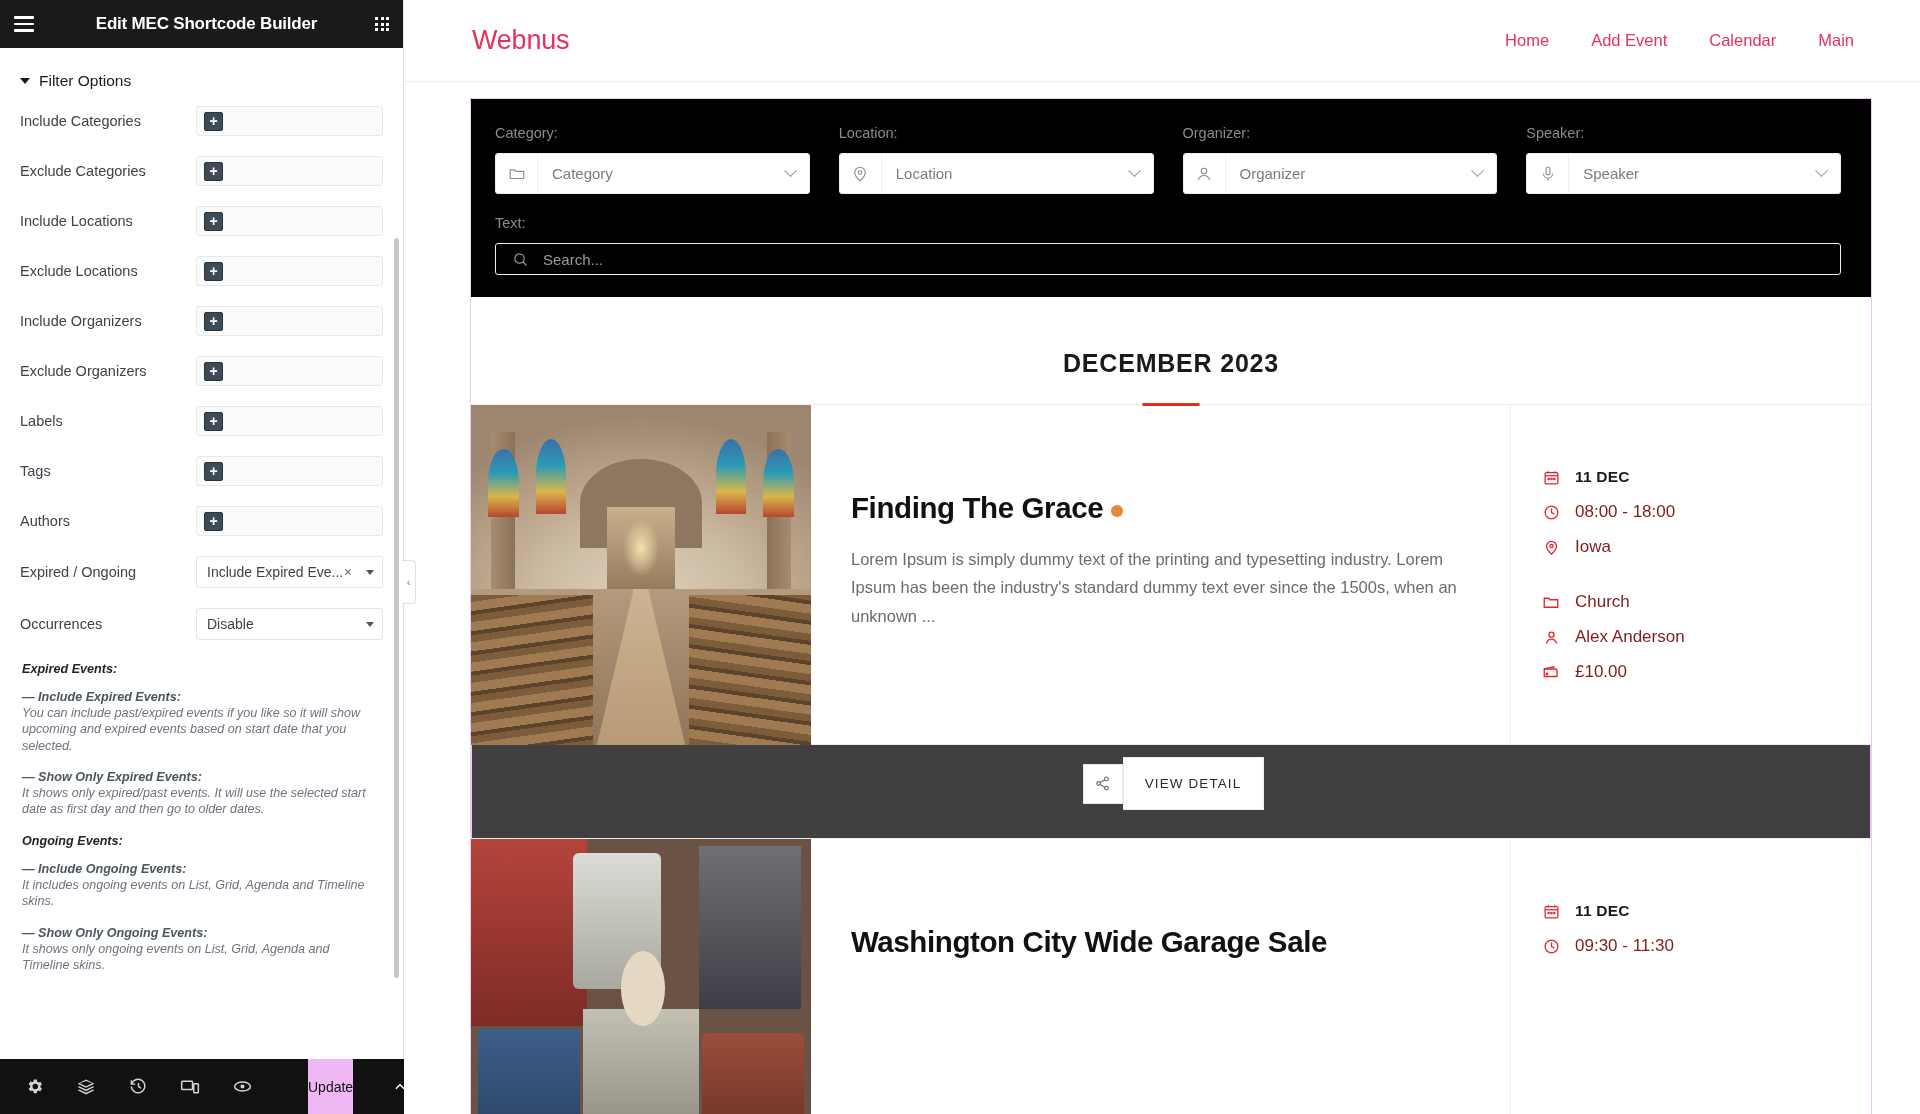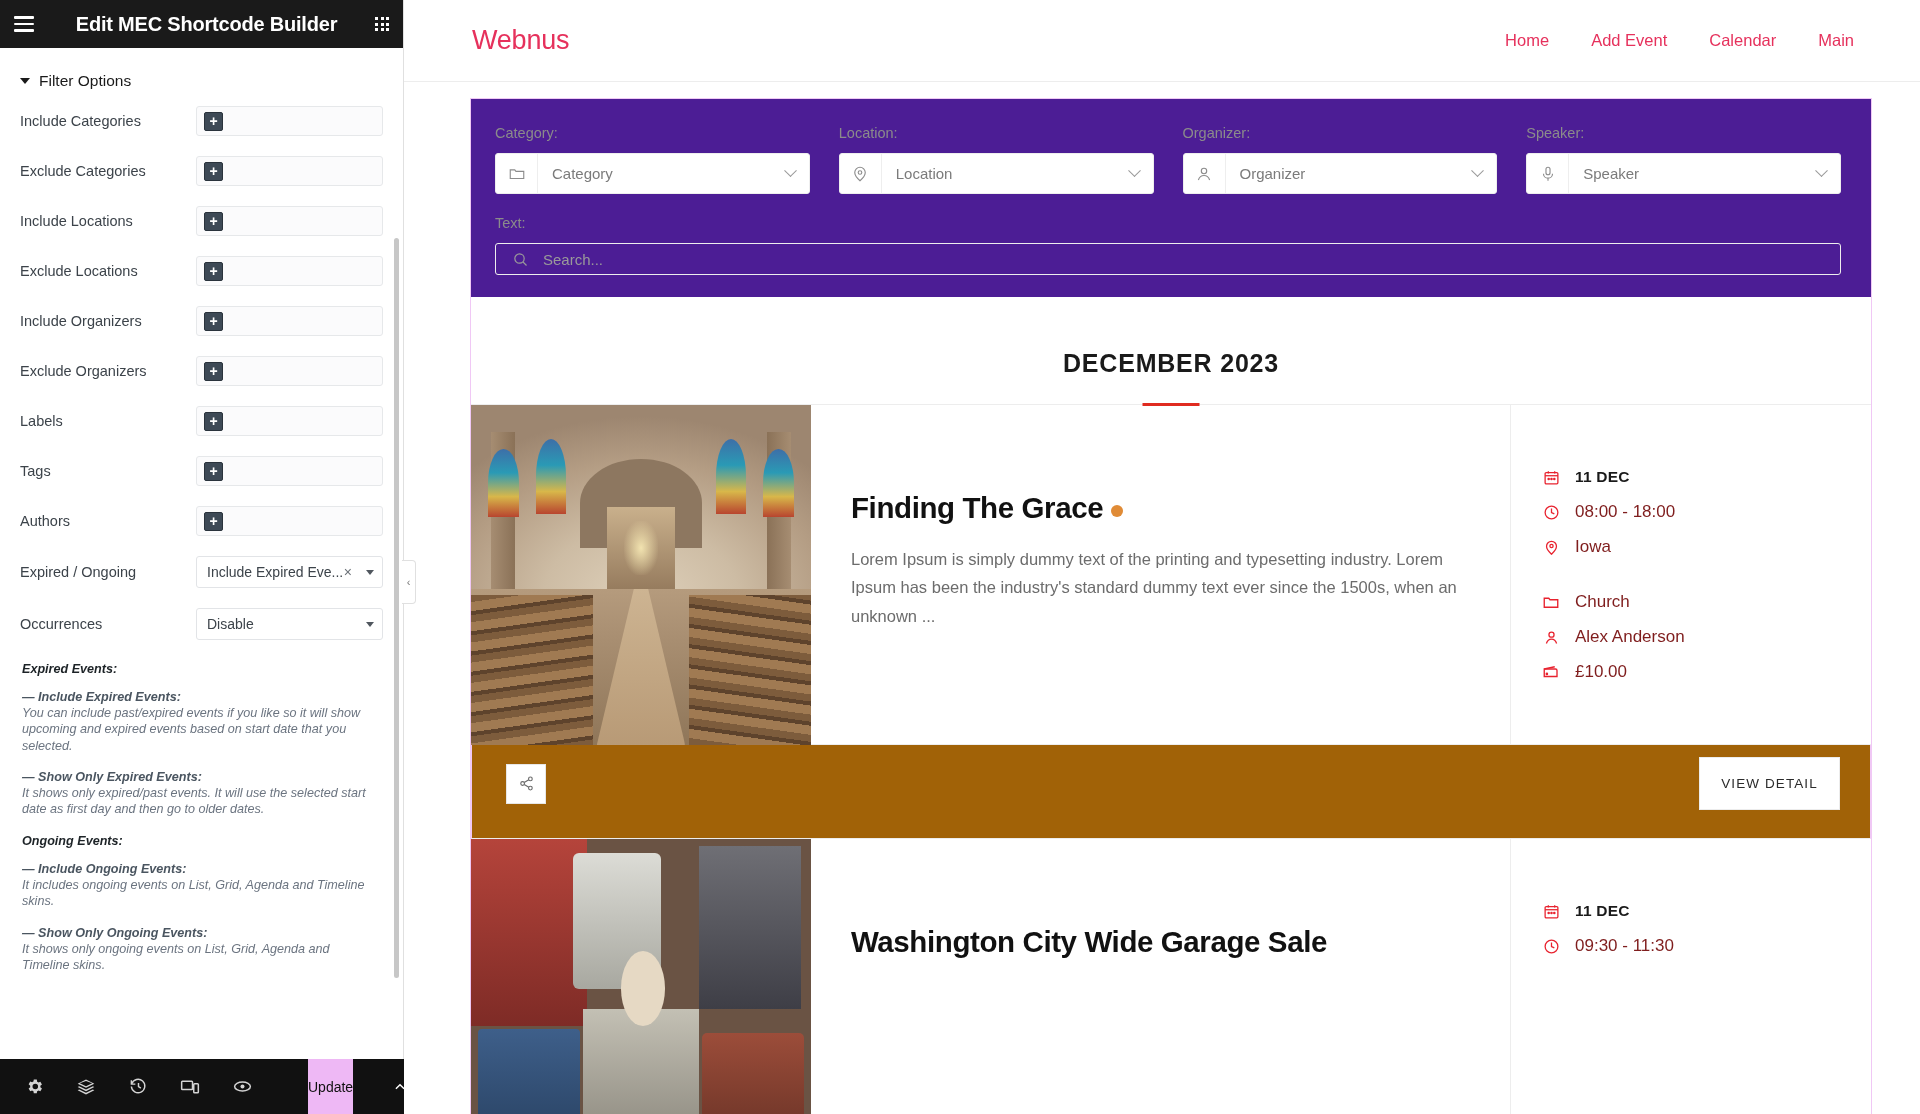--- a/index.html
+++ b/index.html
@@ -21,21 +21,21 @@
     flex: 0 0 404px;
   }
   .sb-header {
     height: 48px; background: #1a1a1a; color: #fff;
     display: flex; align-items: center; flex: 0 0 48px;
     position: relative;
   }
   .sb-burger { width: 48px; height: 48px; display:flex; flex-direction:column;
     align-items:center; justify-content:center; gap:4px; cursor:pointer; }
   .sb-burger span { display:block; width:20px; height:2.5px; background:#fff; border-radius:1px;}
-  .sb-title { flex:1; text-align:center; font-size:20px; font-weight:bold; letter-spacing:-0.2px; padding-right:38px;}
+  .sb-title { flex:1; text-align:center; font-size:17px; font-weight:bold; letter-spacing:-0.2px; padding-right:38px;}
   .sb-grid { position:absolute; right:14px; top:50%; transform:translateY(-50%);
     display:grid; grid-template-columns:repeat(3,3px); grid-template-rows:repeat(3,3px);
     gap:2.5px; cursor:pointer;}
   .sb-grid i { display:block; width:3px; height:3px; background:#fff;}
 
   .sb-body { flex:1; overflow:hidden; position:relative; padding-top: 16px;}
   .filter-head { display:flex; align-items:center; gap:9px; padding: 8px 20px 16px 20px; }
   .caret-down { width:0;height:0;border-left:5px solid transparent;border-right:5px solid transparent;
      border-top:6px solid #1a1a1a;}
   .filter-head .lbl { font-size:15.5px; color:#1a1a1a; font-weight:500;}
@@ -97,21 +97,21 @@
     height:82px; display:flex; align-items:center; justify-content:space-between;
     padding: 0 66px 0 68px; border-bottom:1px solid #ededed;
   }
   .brand { font-size:27px; color:#e6315c; letter-spacing:-0.2px;}
   .nav { display:flex; align-items:center; gap:42px;}
   .nav a { font-size:16.5px; color:#e6315c; text-decoration:none; cursor:pointer;}
 
   .canvas { padding: 16px 48px 0 66px; }
   .filter-panel {
     border:1px solid #f0c8f5; border-bottom:none;
-    padding: 26px 30px 22px 24px; background:#4c1d95;
+    padding: 26px 30px 22px 24px; background:#000000;
   }
   .frow-top { display:flex; gap:29px; }
   .fcol { flex:1; min-width:0; }
   .fcaption { font-size:14.5px; color:#8b8b8b; margin-bottom:12px; }
   .fselect {
     height:41px; border:1px solid #eeeeee; border-radius:3px; display:flex; align-items:stretch;
     background:#fff;
   }
   .fselect .ic { width:42px; display:flex; align-items:center; justify-content:center;
      border-right:1px solid #eee; color:#8c8c8c;}
@@ -148,23 +148,23 @@
   .ev-desc { margin-top:20px; font-size:16.5px; line-height:1.72; color:#6c6c6c; max-width:630px;}
   .ev-meta { width:360px; flex:0 0 360px; padding: 62px 0 0 30px;}
   .mline { display:flex; align-items:center; gap:14px; margin-bottom:15px;}
   .mline .mi { width:20px; height:20px; flex:0 0 20px; display:flex; align-items:center;
      justify-content:center; color:#e8222e;}
   .mline .mt { font-size:17px; color:#7f1d1d;}
   .mline.strong .mt { color:#1a1a1a; font-weight:bold; font-size:15.5px; letter-spacing:0.2px;}
   .mgap { height:20px;}
 
   .ev-footer {
-    background:#a16207; border-bottom:1px solid #ededed;
+    background:#404040; border-bottom:1px solid #ededed;
     border-left:1px solid #f0c8f5; border-right:1px solid #f0c8f5;
-    height:94px; display:flex; align-items:center; justify-content:space-between;
+    height:94px; display:flex; align-items:center; justify-content:center;
     padding: 0 30px 16px 34px;
   }
   .share-btn { width:40px; height:40px; border:1px solid #e7e7e7; background:#fff;
      display:flex; align-items:center; justify-content:center; cursor:pointer; color:#6a6a6a;}
   .detail-btn { width:141px; height:53px; background:#fff; border:1px solid #ececec;
      display:flex; align-items:center; justify-content:center; font-size:13.5px;
      letter-spacing:1.1px; color:#2b2b2b; cursor:pointer;}
 
   
   .church { width:100%; height:100%; background:#c8b49b; position:relative; overflow:hidden;}

